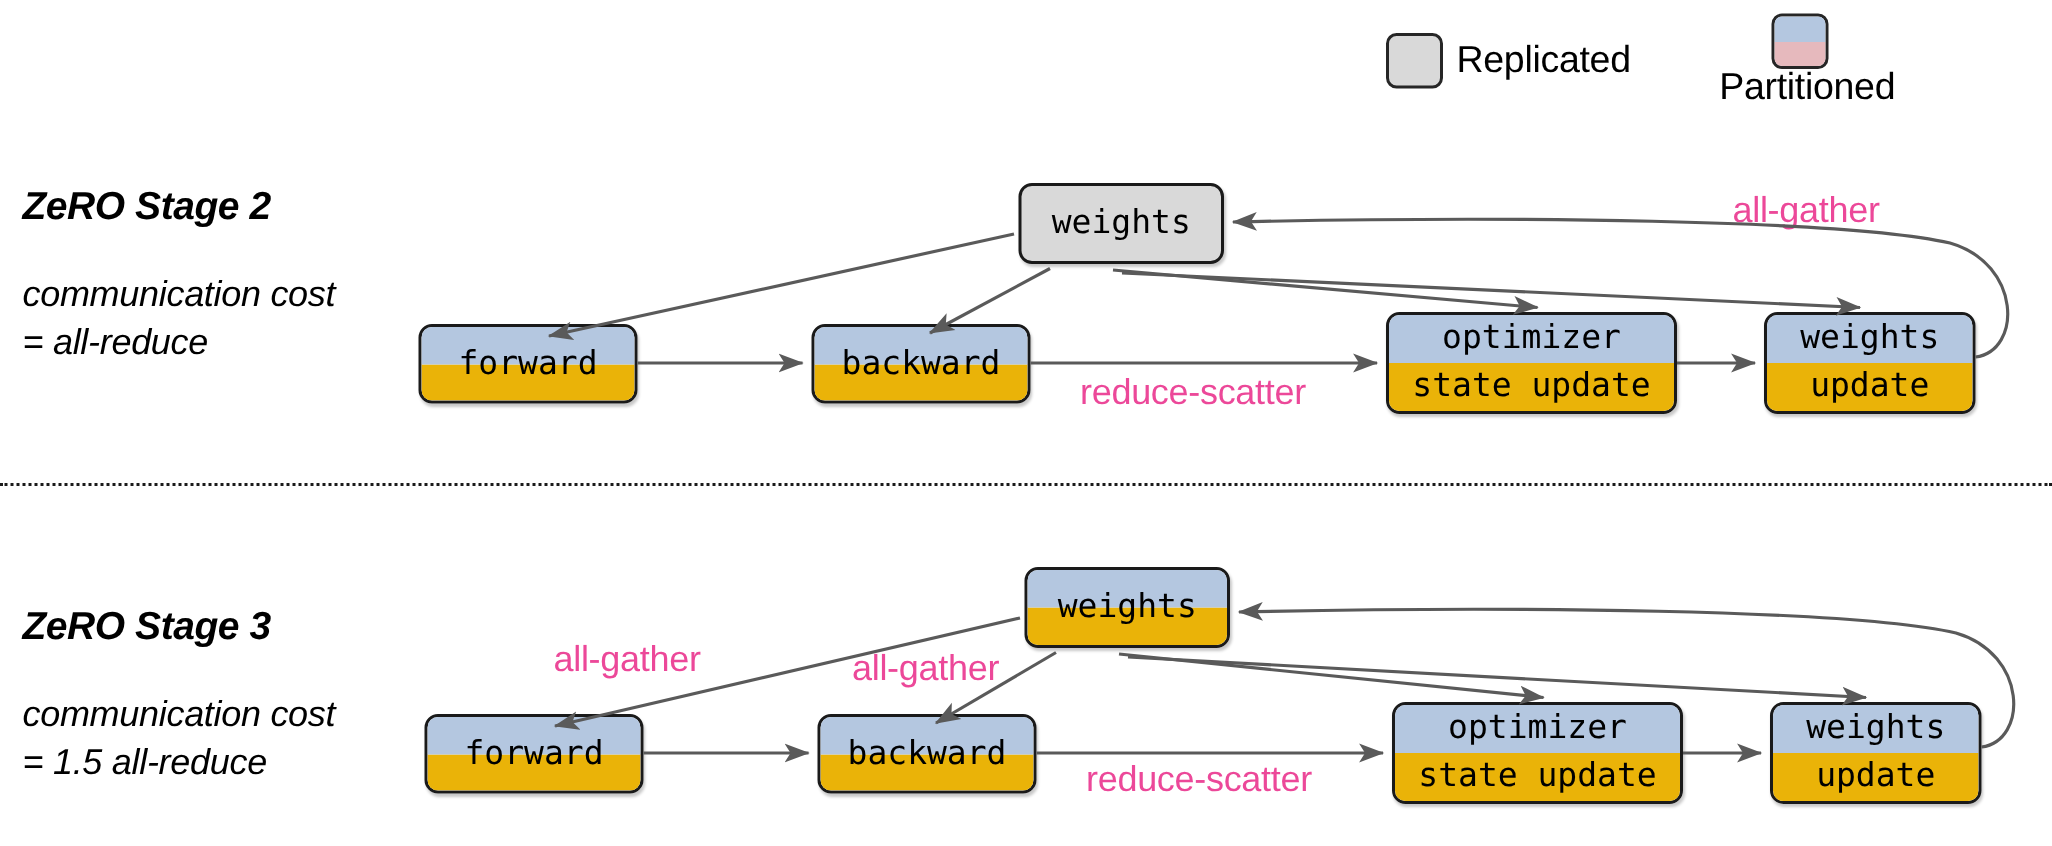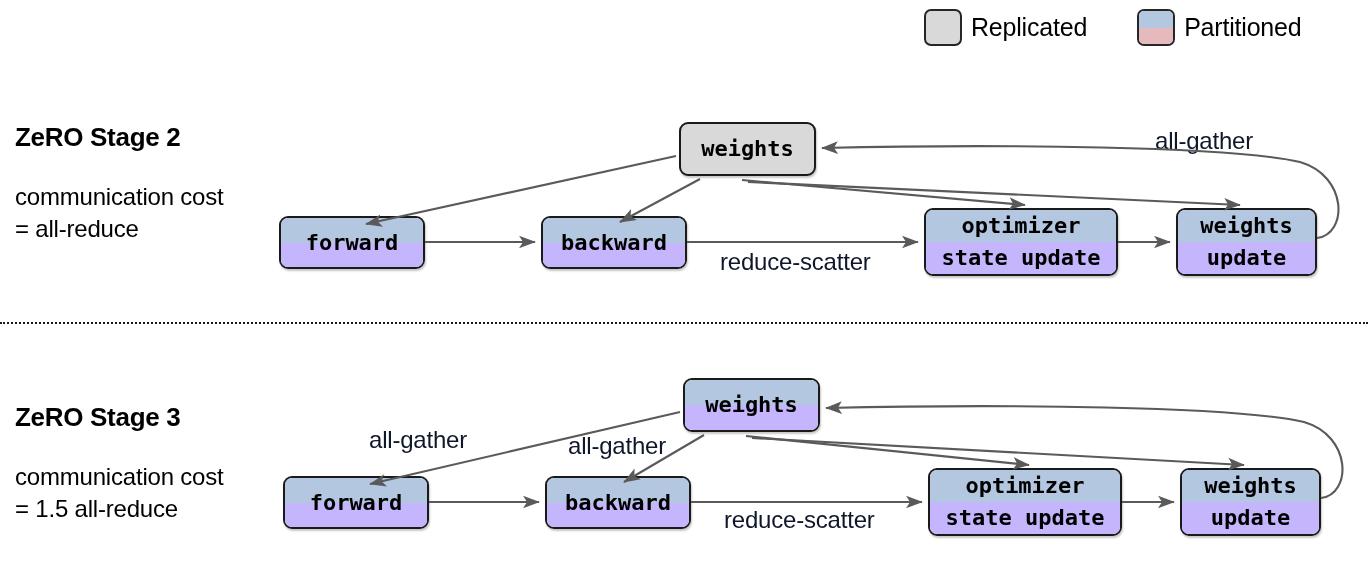--- a/index.html
+++ b/index.html
@@ -36,21 +36,21 @@
     top: 9px;
     left: 924px;
     display: flex;
     align-items: center;
     gap: 0px;
   }
   .legend-entry {
     display: flex;
     align-items: center;
   }
-  .legend-entry + .legend-entry { margin-left: 50px; }
+  .legend-entry + .legend-entry { margin-left: 50px; flex-direction: column; }
   .swatch {
     width: 38px;
     height: 37px;
     border: 2px solid #262626;
     border-radius: 7px;
     box-sizing: border-box;
     overflow: hidden;
   }
   .swatch.replicated { background: #d9d9d9; }
   .swatch .half { height: 50%; }
@@ -60,20 +60,21 @@
     margin-left: 9px;
     font-size: 25px;
     line-height: 1;
     letter-spacing: -0.2px;
   }
 
   
   .stage-caption {
     position: absolute;
     left: 15px;
+    font-style: italic;
   }
   .stage-title {
     font-size: 26px;
     font-weight: bold;
     letter-spacing: -0.3px;
     white-space: nowrap;
   }
   .stage-cost {
     margin-top: 28px;
     font-size: 24px;
@@ -101,24 +102,23 @@
     display: flex;
     flex-direction: column;
     box-shadow: 1px 2px 2px rgba(0,0,0,0.22);
   }
   .node.replicated { background: #d9d9d9; }
   .node .band {
     flex: 1 1 50%;
     display: flex;
     align-items: center;
     justify-content: center;
-    font-weight: bold;
   }
   .node.partitioned .band.top { background: #b4c7e0; }
-  .node.partitioned .band.bot { background: #c4b5fd; }
+  .node.partitioned .band.bot { background: #eab308; }
   .node .txt {
     font-family: "DejaVu Sans Mono", "Liberation Mono", monospace;
     font-size: 22px;
     line-height: 1;
     color: #000;
     white-space: nowrap;
   }
   
   .node.single .band.top { position: relative; }
   .node.single .txt {
@@ -126,21 +126,21 @@
     left: 50%;
     top: 100%;
     transform: translate(-50%, -50%);
   }
 
   
   .edge-label {
     position: absolute;
     font-size: 24px;
     line-height: 1;
-    color: #0f172a;
+    color: #ec4899;
     white-space: nowrap;
     letter-spacing: -0.2px;
   }
 </style>
 </head>
 <body>
 
 <div class="canvas">
 
   <div class="legend">

